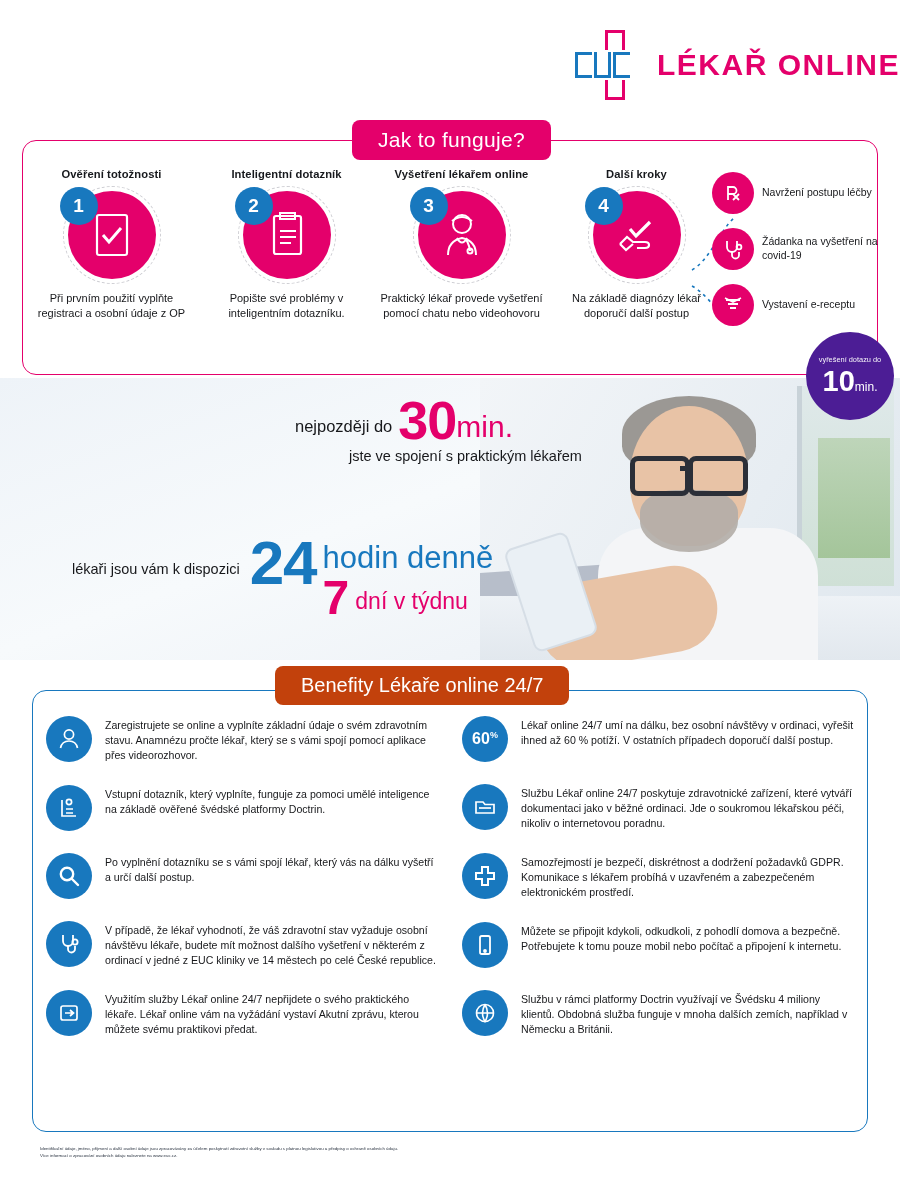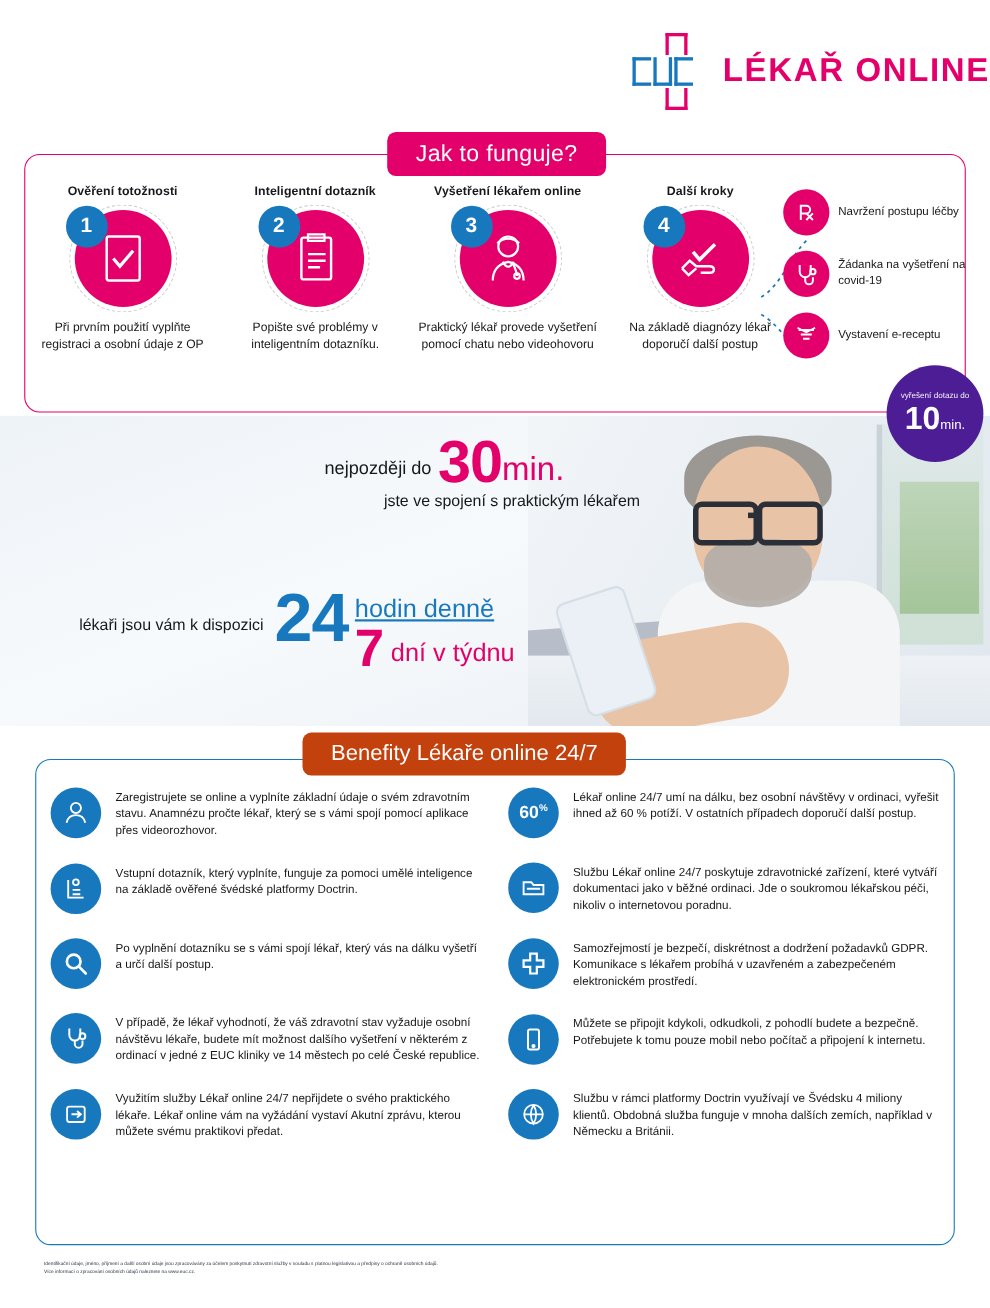--- a/index.html
+++ b/index.html
@@ -84,21 +84,21 @@
   .row-30{display:flex;align-items:flex-end;}
   .nejp{font-size:16.5px;color:#17181b;margin-bottom:9px;margin-right:6px;}
   .n30{font-size:54px;font-weight:bold;color:#E4006B;line-height:.9;letter-spacing:-1px;}
   .minu{font-size:30px;color:#E4006B;line-height:1;margin-bottom:3px;}
   .sub-30{font-size:14.5px;line-height:1.35;color:#17181b;margin-top:2px;margin-left:54px;}
 
   .stat-24{position:absolute;left:72px;top:158px;display:flex;align-items:flex-start;}
   .lbl24{font-size:14.5px;line-height:1.35;color:#17181b;text-align:right;margin-top:24px;margin-right:10px;}
   .n24{font-size:62px;font-weight:bold;color:#1878BE;line-height:.86;letter-spacing:-1px;}
   .c24r{margin-left:6px;}
-  .hod{font-size:23px;color:#1878BE;line-height:1;margin-top:6px;text-decoration:underline;}
+  .hod{font-size:31px;color:#1878BE;line-height:1;margin-top:6px;}
   .row7{display:flex;align-items:flex-end;margin-top:4px;}
   .n7{font-size:48px;font-weight:bold;color:#E4006B;line-height:.86;}
   .dni{font-size:23px;color:#E4006B;line-height:1;margin-bottom:5px;margin-left:6px;}
 
   
   .ben-box{position:absolute;left:32px;top:690px;width:836px;height:442px;border:1.6px solid #1878BE;border-radius:14px;background:#fff;box-sizing:border-box;}
   .ben-title{position:absolute;left:275px;top:666px;background:#c2410c;color:#fff;border-radius:8px;padding:8px 26px;font-size:20px;font-weight:500;z-index:3;}
   .ben-cols{position:absolute;left:46px;top:716px;width:810px;display:flex;gap:22px;}
   .ben-col{width:394px;}
   .ben-item{display:flex;gap:13px;margin-bottom:22px;}
@@ -368,21 +368,21 @@
         <div class="ben-txt">Samozřejmostí je bezpečí, diskrétnost a dodržení požadavků GDPR. Komunikace s lékařem probíhá v uzavřeném a zabezpečeném elektronickém prostředí.</div>
       </div>
 
       <div class="ben-item">
         <div class="ben-ico">
           <svg width="22" height="26" viewBox="0 0 22 26" fill="none" stroke="#fff" stroke-width="1.8">
             <rect x="6" y="4" width="10" height="18" rx="1.8"></rect>
             <circle cx="11" cy="19" r="1"></circle>
           </svg>
         </div>
-        <div class="ben-txt">Můžete se připojit kdykoli, odkudkoli, z pohodlí budete a bezpečně. Potřebujete k tomu pouze mobil nebo počítač a připojení k internetu.</div>
+        <div class="ben-txt">Můžete se připojit kdykoli, odkudkoli, z pohodlí domova a bezpečně. Potřebujete k tomu pouze mobil nebo počítač a připojení k internetu.</div>
       </div>
 
       <div class="ben-item">
         <div class="ben-ico">
           <svg width="26" height="26" viewBox="0 0 26 26" fill="none" stroke="#fff" stroke-width="1.6">
             <circle cx="13" cy="13" r="8.5"></circle>
             <path d="M4.5 13 h17 M13 4.5 q5 8.5 0 17 q-5 -8.5 0 -17"></path>
           </svg>
         </div>
         <div class="ben-txt">Službu v rámci platformy Doctrin využívají ve Švédsku 4 miliony klientů. Obdobná služba funguje v mnoha dalších zemích, například v Německu a Británii.</div>

